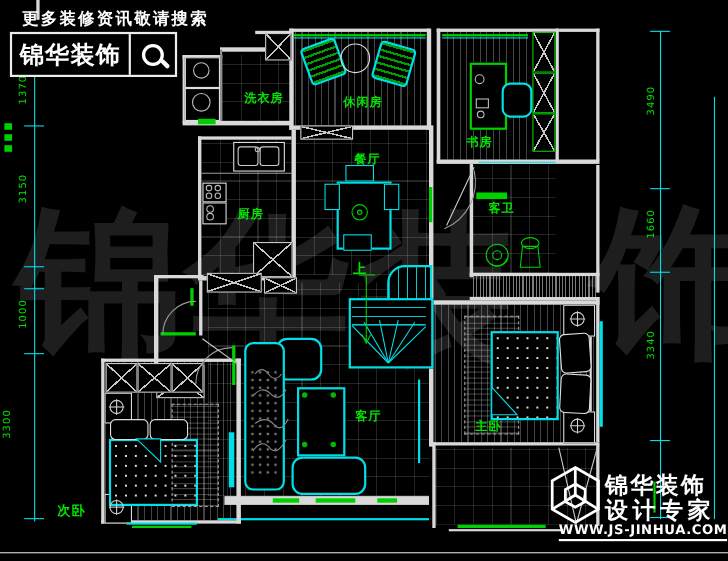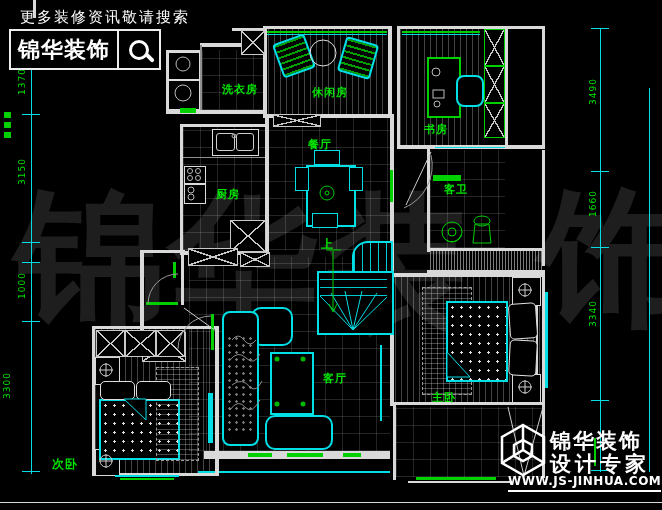--- a/index.html
+++ b/index.html
@@ -26,21 +26,21 @@
     background-image:radial-gradient(circle,rgba(235,235,235,.95) 1px,transparent 1.4px);
     background-size:9px 9px;}
   .pillow{border:1.5px solid #dedede;border-radius:5px;background:#000;}
   .fanbox{border:1.5px solid #d9d9d9;background:#000;}
   .rug{border:1px dashed #9a9a9a;}
   .rlabel{color:#00e400;font-weight:bold;font-size:11px;letter-spacing:1px;white-space:nowrap;z-index:6;}
   .dimt{color:#00e400;font-size:9px;letter-spacing:1px;writing-mode:vertical-rl;transform:rotate(180deg);z-index:6;white-space:nowrap;}
   .wm{position:absolute;font-family:"DejaVu Serif","Liberation Serif",serif;font-weight:900;
       font-size:150px;line-height:1;color:#1e1e1e;z-index:0;}
   
-  #promo{position:absolute;left:20px;top:8px;color:#fff;font-weight:normal;font-size:15px;letter-spacing:2px;z-index:8;}
+  #promo{position:absolute;left:20px;top:8px;color:#fff;font-weight:bold;font-size:15px;letter-spacing:2px;z-index:8;}
   #logoBox{position:absolute;left:9px;top:29px;width:148px;height:37px;border:2px solid #ededed;
            display:flex;align-items:center;background:#000;z-index:8;}
   #logoBox .brand{color:#fff;font-weight:bold;font-size:22px;letter-spacing:1px;padding:0 7px;white-space:nowrap;}
   #logoBox .sep{width:2px;align-self:stretch;background:#ededed;}
   #logoBox .magcell{flex:1;display:flex;align-items:center;justify-content:center;}
   .mag{width:14px;height:14px;border:3px solid #fff;border-radius:50%;position:relative;}
   .mag::after{content:"";position:absolute;width:10px;height:4px;background:#fff;border-radius:2px;
               transform:rotate(45deg);right:-9px;bottom:-3px;}
   
   #footer{position:absolute;left:498px;top:421px;z-index:8;}
@@ -268,25 +268,25 @@
     </g>
     <path d="M447 352 L447 377 L470 377 Z" fill="#000" stroke="#00dfe6"></path>
     <path d="M124 399 L146 399 L146 420 Z" fill="#000" stroke="#00dfe6"></path>
     <path d="M232 340 q6 -8 12 0 q6 8 12 0 M230 360 q8 -10 16 -2 q8 8 14 -4 M232 385 q10 -8 18 2 q6 6 12 -6 M230 410 q8 -12 16 -2 q6 6 14 -8" stroke="#888" fill="none"></path>
   </svg>
 
   <div>
     <span class="a rlabel" style="left:222px;top:82px">洗衣房</span>
     <span class="a rlabel" style="left:312px;top:85px">休闲房</span>
     <span class="a rlabel" style="left:424px;top:122px">书房</span>
-    <span class="a rlabel" style="left:308px;top:137px">餐厅</span>
+    <span class="a rlabel" style="left:322px;top:137px">餐厅</span>
     <span class="a rlabel" style="left:216px;top:187px">厨房</span>
     <span class="a rlabel" style="left:444px;top:182px">客卫</span>
     <span class="a rlabel" style="left:323px;top:371px">客厅</span>
-    <span class="a rlabel" style="left:432px;top:390px">主卧</span>
+    <span class="a rlabel" style="left:432px;top:380px">主卧</span>
     <span class="a rlabel" style="left:52px;top:456px;font-size:12px">次卧</span>
     <span class="a rlabel" style="left:321px;top:236px;font-size:12px">上</span>
   </div>
 
   <div>
     <div class="a cy z5" style="left:31px;top:60px;width:1px;height:414px"></div>
     <div class="a cy z5" style="left:22px;top:62px;width:18px;height:1px"></div>
     <div class="a cy z5" style="left:22px;top:114px;width:18px;height:1px"></div>
     <div class="a cy z5" style="left:22px;top:242px;width:18px;height:1px"></div>
     <div class="a cy z5" style="left:22px;top:262px;width:18px;height:1px"></div>

